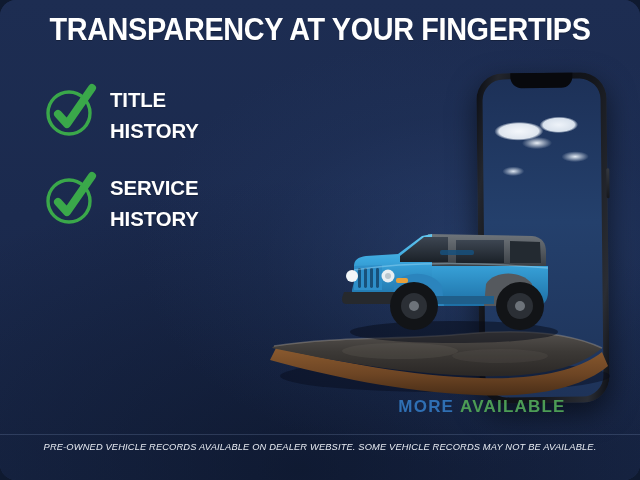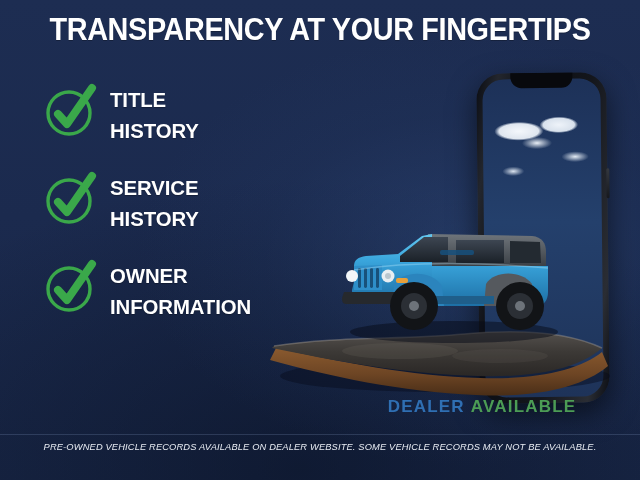--- a/index.html
+++ b/index.html
@@ -7,20 +7,21 @@
     padding: 0;
     background: #0f1a30;
   }
   #ad {
     position: relative;
     width: 640px;
     height: 480px;
     overflow: hidden;
     background: #1b2a4e;
     font-family: "Liberation Sans", sans-serif;
+    border-radius: 16px;
     -webkit-font-smoothing: antialiased;
   }
   
   #ad .bg-glow {
     position: absolute;
     left: 0; top: 0; right: 0; bottom: 0;
     background:
       radial-gradient(ellipse 460px 300px at 470px 250px, rgba(54,86,140,0.38) 0%, rgba(40,66,112,0.14) 45%, rgba(0,0,0,0) 72%),
       radial-gradient(ellipse 700px 420px at 300px 470px, rgba(8,16,34,0.55) 0%, rgba(0,0,0,0) 70%),
       linear-gradient(180deg, #1d2d52 0%, #1b2a4e 45%, #182646 100%);
@@ -332,36 +333,24 @@
           <circle cx="25" cy="28" r="21" fill="none" stroke="#3aa84a" stroke-width="3.4"></circle>
           <path d="M 14 29 L 23 39 L 48 3" fill="none" stroke="#3aa84a" stroke-width="8" stroke-linecap="round" stroke-linejoin="round"></path>
         </svg>
       </span>
       <span class="check-label">
         <span>SERVICE</span>
         <span class="l2">HISTORY</span>
       </span>
     </div>
 
-    <div class="check-item">
-      <span class="check-icon">
-        <svg width="52" height="54" viewBox="0 0 52 54">
-          <circle cx="25" cy="28" r="21" fill="none" stroke="#3aa84a" stroke-width="3.4"></circle>
-          <path d="M 14 29 L 23 39 L 48 3" fill="none" stroke="#3aa84a" stroke-width="8" stroke-linecap="round" stroke-linejoin="round"></path>
-        </svg>
-      </span>
-      <span class="check-label">
-        <span>OWNER</span>
-        <span class="l2">INFORMATION</span>
-      </span>
-    </div>
   </div>
 
   <div class="brand">
-    <span class="b1">DEALER</span><span>&nbsp;</span><span class="b2">AVAILABLE</span>
+    <span class="b1">MORE</span><span>&nbsp;</span><span class="b2">AVAILABLE</span>
   </div>
 
   <div class="divider"></div>
   <div class="disclaimer">
     <span>PRE-OWNED VEHICLE RECORDS AVAILABLE ON DEALER WEBSITE. SOME VEHICLE RECORDS MAY NOT BE AVAILABLE.</span>
   </div>
 
 </div>
 
 </body></html>

